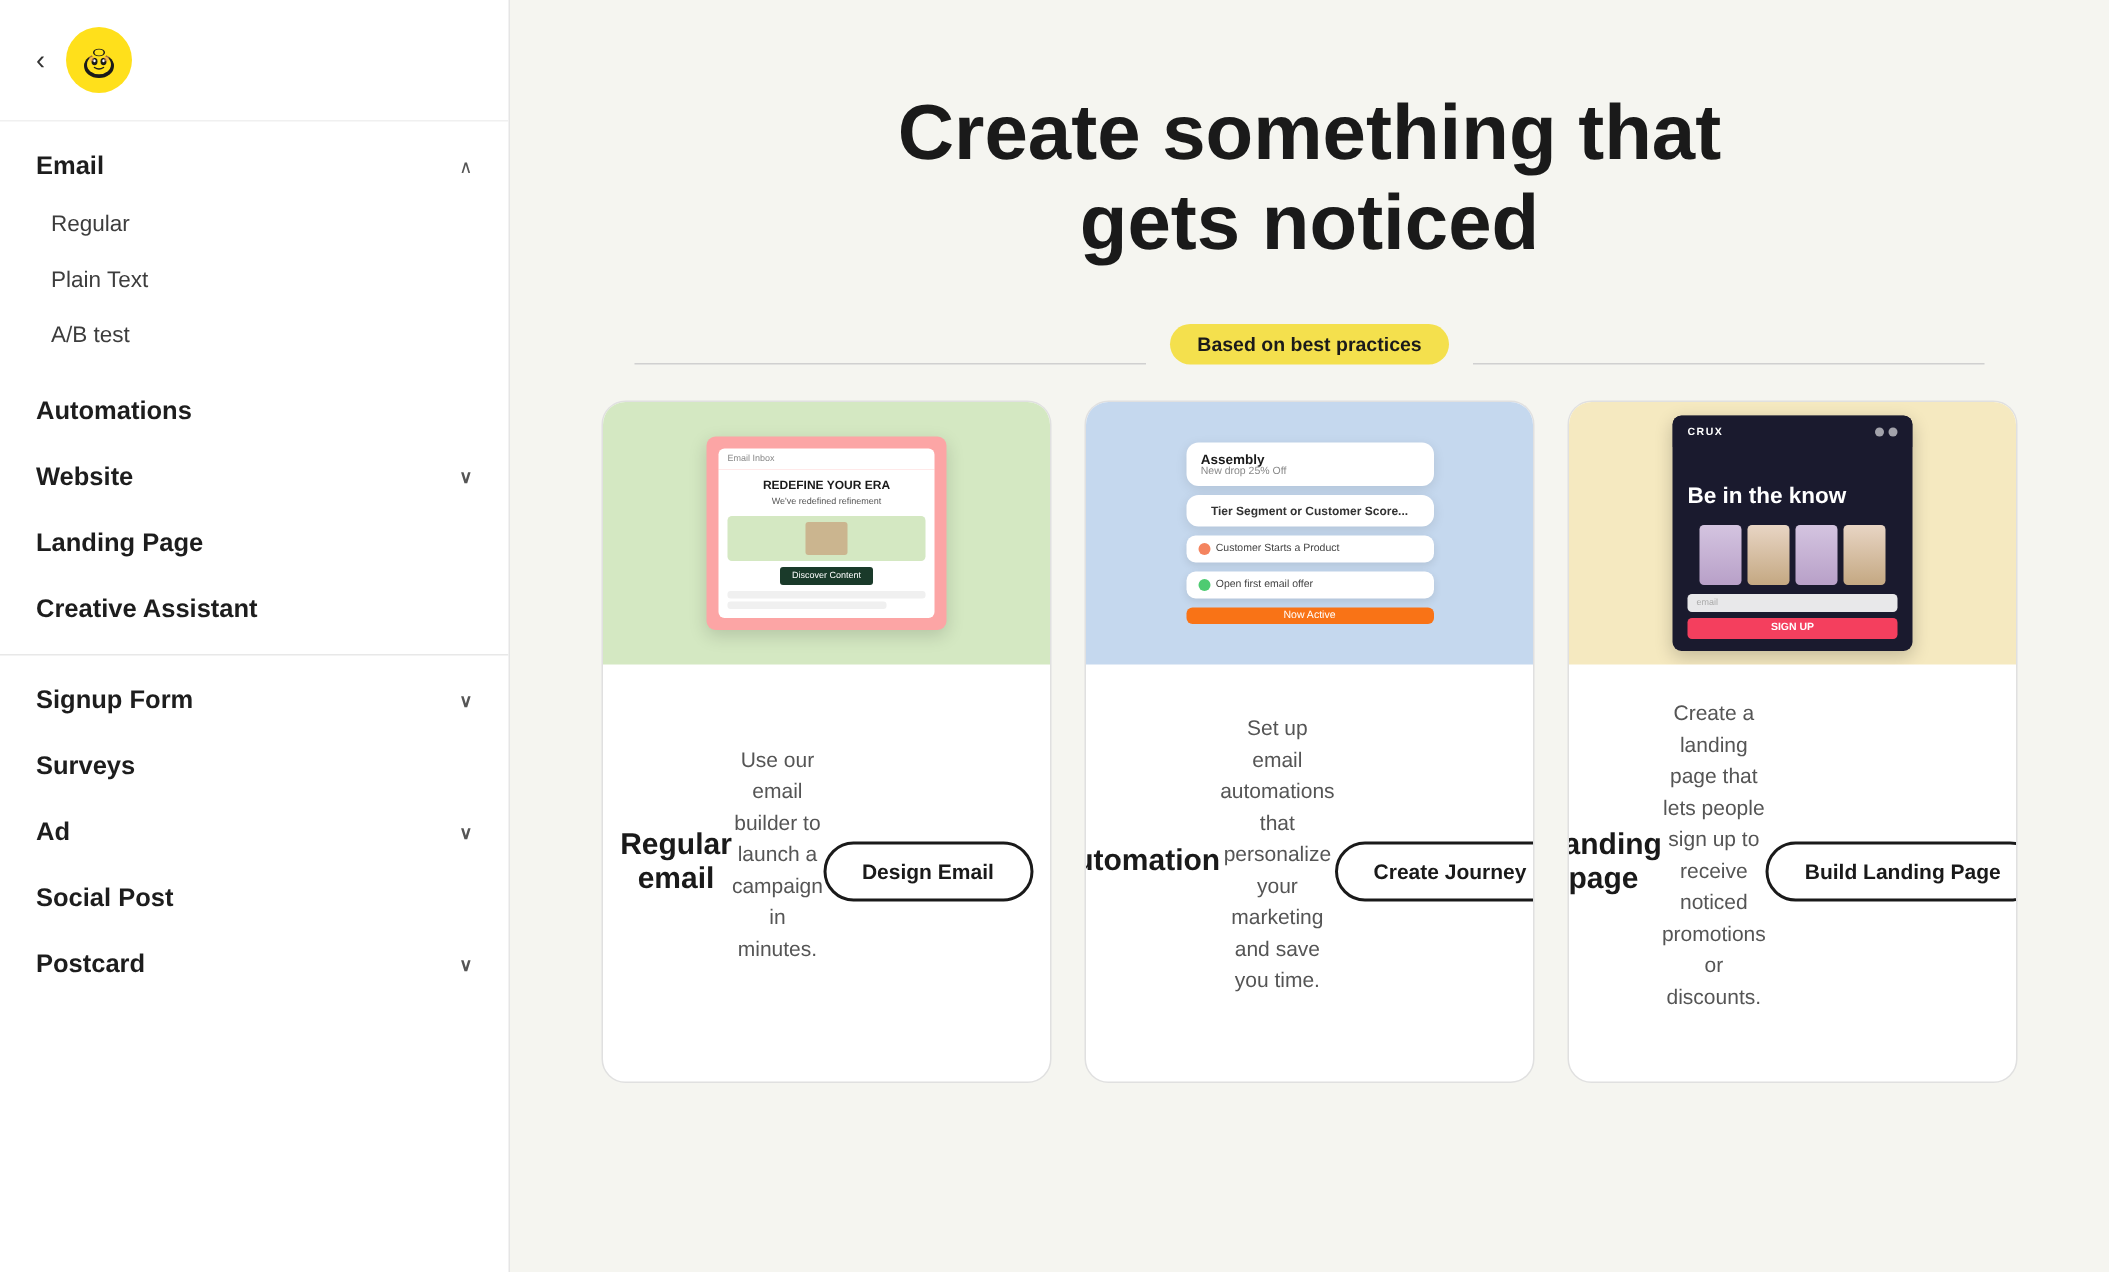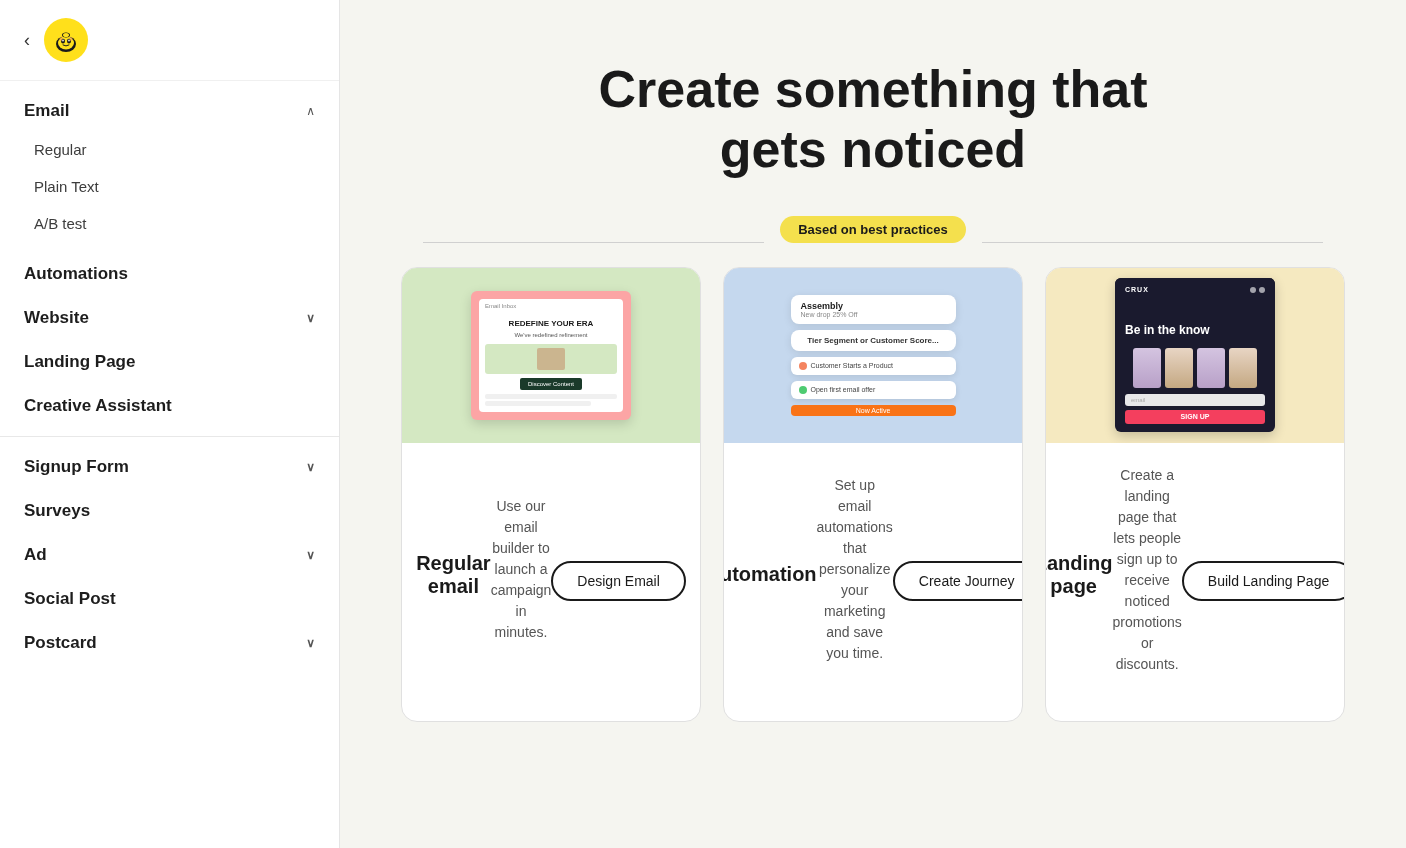--- a/index.html
+++ b/index.html
@@ -196,21 +196,21 @@
       line-height: 1.5;
       margin-bottom: 22px;
       flex: 1;
     }
 
     .card-button {
       border: 2px solid #1a1a1a;
       background: transparent;
       color: #1a1a1a;
       font-size: 14px;
-      font-weight: 400;
+      font-weight: 700;
       padding: 10px 24px;
       border-radius: 30px;
       cursor: pointer;
       white-space: nowrap;
     }
 
     
     .email-preview {
       width: 160px;
       background: #fca5a5;
@@ -327,21 +327,21 @@
 
     .landing-logo-text {
       font-size: 7px;
       font-weight: 700;
       color: #fff;
       letter-spacing: 1px;
     }
 
     .landing-headline {
       color: #fff;
-      font-size: 12px;
+      font-size: 15px;
       font-weight: 800;
       padding: 4px 10px;
       line-height: 1.2;
       margin-top: 20px;
     }
 
     .landing-products {
       display: flex;
       gap: 4px;
       padding: 6px 10px;

